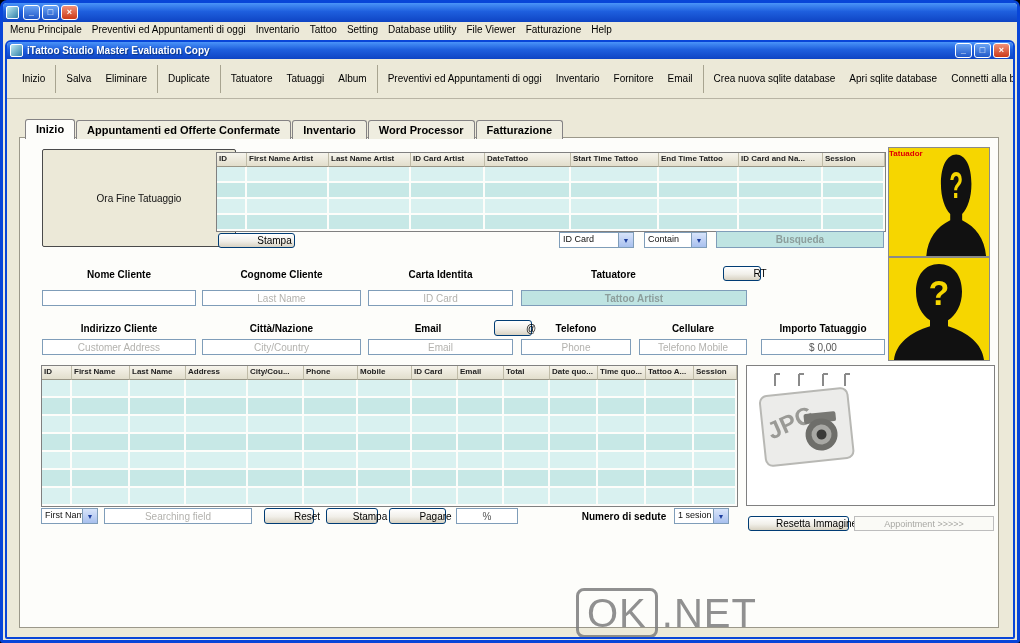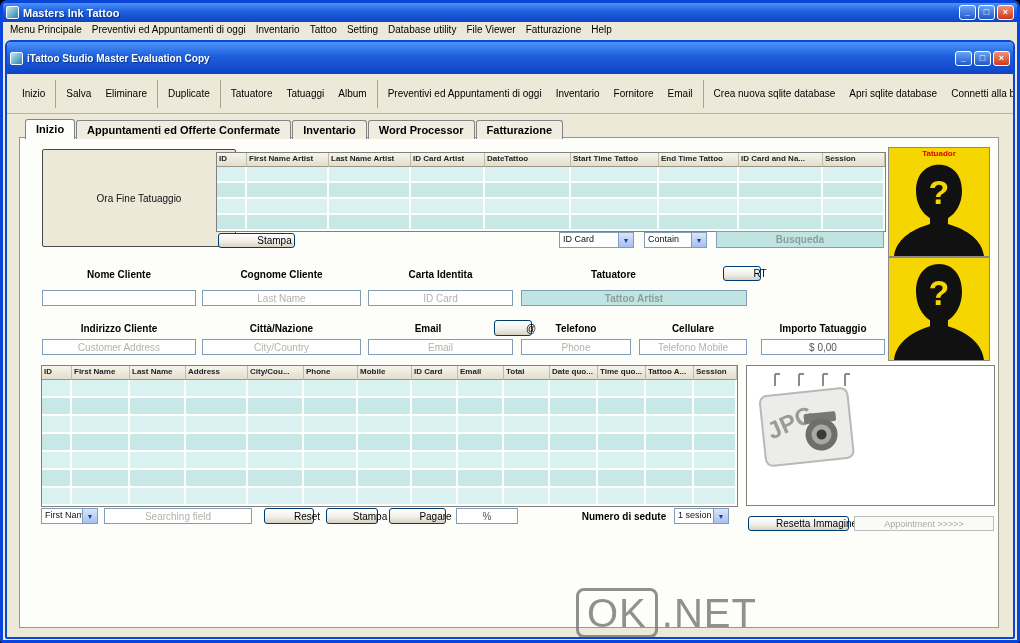--- a/index.html
+++ b/index.html
@@ -11,21 +11,21 @@
   .titlebar{height:19px;background:linear-gradient(180deg,#4A94F8 0%,#1E5FDE 45%,#0E44C4 100%);display:flex;align-items:center;padding:0 3px;gap:4px;}
   .tb-icon{width:13px;height:13px;background:linear-gradient(135deg,#BFEAF2,#2E7FA8);border:1px solid #fff;border-radius:2px;flex:0 0 auto;}
   .tb-title{color:#fff;font-size:11px;font-weight:bold;flex:1;text-shadow:1px 1px 1px #0A3580;white-space:nowrap;overflow:hidden;}
   .winbtns{display:flex;gap:2px;}
   .winbtn{width:17px;height:15px;border:1px solid #fff;border-radius:3px;background:linear-gradient(180deg,#6AA4F4,#2158C8);color:#fff;font-size:9px;line-height:13px;text-align:center;font-weight:bold;cursor:default;}
   .winbtn.close{background:linear-gradient(180deg,#F09078,#CC3A18);}
   .menubar{height:15px;background:#ECE9D8;display:flex;align-items:center;padding:0 2px;}
   .menu-item{font-size:10px;padding:1px 5px;color:#000;white-space:nowrap;}
 
   .inner{position:absolute;left:2px;right:2px;top:37px;bottom:1px;border:2px solid #0845D8;border-radius:6px 6px 2px 2px;background:#ECE9D8;overflow:hidden;}
-  .inner .titlebar{height:32px;}
+  .inner .titlebar{height:17px;}
   .inner .tb-title{font-size:10px;}
 
   .toolbar{height:40px;display:flex;align-items:center;padding:0 8px;border-bottom:1px solid #B8B4A4;background:#ECE9D8;}
   .tool-item{font-size:10px;padding:3px 7px;white-space:nowrap;color:#000;}
   .tool-sep{width:1px;height:28px;background:#A8A490;margin:0 3px;flex:0 0 auto;}
 
   .tabstrip{position:absolute;left:18px;top:78px;display:flex;gap:1px;z-index:2;}
   .tab{font-size:11px;font-weight:bold;padding:3px 10px 2px;border:1px solid #848284;border-bottom:none;border-radius:3px 3px 0 0;background:#EFEDE0;white-space:nowrap;}
   .tab.active{background:#FDFDFA;padding-bottom:4px;margin-top:-1px;}
 
@@ -47,39 +47,38 @@
   .combo{position:absolute;border:1px solid #7F9DB9;background:#fff;display:flex;height:16px;}
   .combo .val{flex:1;font-size:9px;padding:1px 3px;color:#111;white-space:nowrap;overflow:hidden;}
   .combo .arrow{width:15px;background:linear-gradient(#D8E4FA,#A8C0EE);border-left:1px solid #7F9DB9;color:#1C3E9E;font-size:7px;display:flex;align-items:center;justify-content:center;}
 
   .field{position:absolute;border:1px solid #7F9DB9;background:#fff;height:16px;font-size:10px;color:#B3B2AE;display:flex;align-items:center;justify-content:center;white-space:nowrap;overflow:hidden;}
   .field.teal{background:#BFE4E2;color:#8C9E9C;font-weight:bold;}
   .field.dark{color:#555;}
 
   .flabel{position:absolute;font-size:10px;font-weight:bold;color:#000;text-align:center;white-space:nowrap;}
 
-  .photo{position:absolute;background:#F6D600;border:1px solid #8A8A8A;overflow:hidden;display:flex;flex-direction:column;}
+  .photo{position:absolute;background:#F6D600;border:1px solid #8A8A8A;overflow:hidden;display:flex;flex-direction:row;}
   .photo .plabel{font-size:8px;color:#E00000;text-align:center;font-weight:bold;height:11px;line-height:11px;}
   .photo svg{flex:1;width:100%;}
 
   .imgframe{position:absolute;border:1px solid #808080;background:#fff;}
   .imgframe svg{position:absolute;left:6px;top:4px;}
 
   .flatbtn{position:absolute;border:1px solid #BDBDBD;background:#FAFAF6;color:#A8A8A4;font-size:9px;display:flex;align-items:center;justify-content:center;white-space:nowrap;}
 
   .watermark{position:absolute;left:556px;top:450px;font-size:40px;color:rgba(125,125,125,0.85);letter-spacing:1px;display:flex;align-items:center;gap:4px;}
   .watermark .boxed{border:3px solid rgba(125,125,125,0.85);border-radius:8px;padding:0 8px;line-height:44px;}
 </style>
 </head>
 <body>
 
 <div class="outer">
   <div class="titlebar">
     <span class="tb-icon"></span>
-    <span class="tb-title">Masters Ink Tattoo</span>
     <span class="winbtns">
       <span class="winbtn">_</span>
       <span class="winbtn">□</span>
       <span class="winbtn close">×</span>
     </span>
   </div>
   <div class="menubar">
       <span class="menu-item">Menu Principale</span>
       <span class="menu-item">Preventivi ed Appuntamenti di oggi</span>
       <span class="menu-item">Inventario</span>

